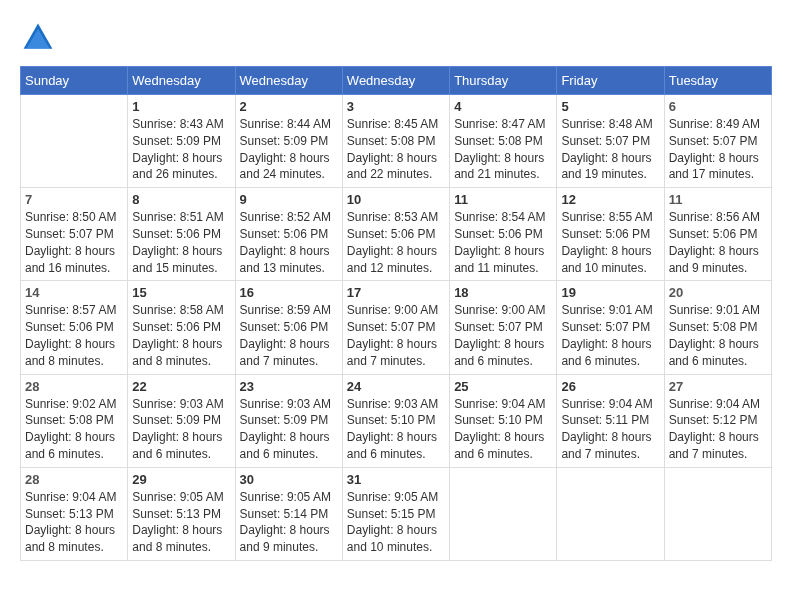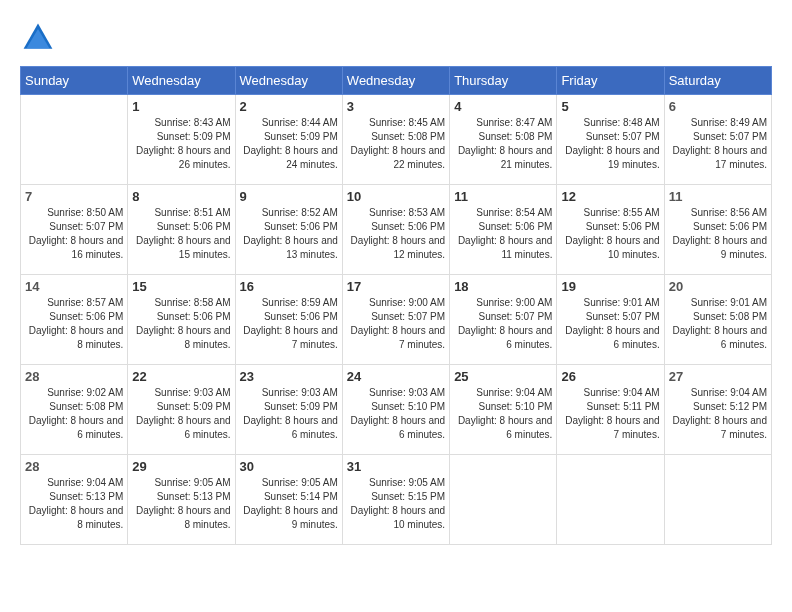--- a/index.html
+++ b/index.html
@@ -72,24 +72,23 @@
       min-height: 80px;
       height: 90px;
     }
     .day-number {
       font-size: 13px;
       font-weight: bold;
       margin-bottom: 2px;
       color: #333;
     }
     .day-info {
-      font-size: 10px;
+      font-size: 12px;
       line-height: 1.4;
       color: #333;
-      text-align: right;
     }
     tbody td:first-child .day-number,
     tbody td:last-child .day-number {
       color: #555;
     }
     .empty-cell { background: #fff; }
   </style>
 </head>
 <body>
 
@@ -112,21 +111,21 @@
 
 <table>
   <thead>
     <tr>
     <th>Sunday</th>
         <th>Wednesday</th>
         <th>Wednesday</th>
         <th>Wednesday</th>
         <th>Thursday</th>
         <th>Friday</th>
-        <th>Saturday</th>
+        <th>Tuesday</th>
       </tr>
   </thead>
   <tbody id="calendar-body">
   <tr>
         <td class="empty-cell"></td>
         <td>
           <div class="day-number">1</div>
           <div class="day-info">Sunrise: 8:43 AM<br>Sunset: 5:09 PM<br>Daylight: 8 hours and 26 minutes.</div>
         </td>
         <td>

